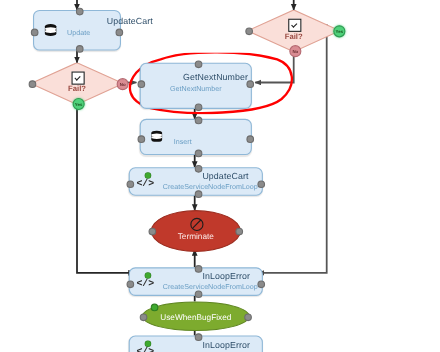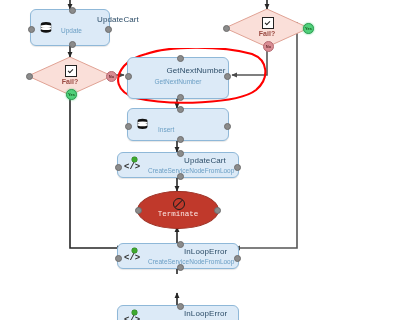--- a/index.html
+++ b/index.html
@@ -32,21 +32,21 @@
   .diamond .dshape{position:absolute;left:0;top:0;width:100%;height:100%;}
   .diamond .dlabel{position:absolute;left:0;right:0;top:56%;text-align:center;
                    font-size:7px;color:#9a4a42;font-weight:bold;}
   .diamond .dicon{position:absolute;left:50%;top:20%;margin-left:-5px;
                   width:10px;height:10px;border:1px solid #222;background:#fff;}
   .diamond .dicon:after{content:"";position:absolute;left:1.5px;top:3px;
                   width:4px;height:2px;border-left:1.4px solid #222;
                   border-bottom:1.4px solid #222;transform:rotate(-45deg);}
 
   
-  .ellipse{position:absolute;border-radius:50%;font-family:Liberation Mono, monospace;}
+  .ellipse{position:absolute;border-radius:50%;}
   .ellipse .elabel{position:absolute;left:0;right:0;top:50%;margin-top:-5px;
                    text-align:center;font-size:7.5px;}
   .ell-term{background:#c0392b;border:1px solid #9b2d20;}
   .ell-term .elabel{color:#fbe7e4;}
   .ell-bug{background:#7dab2e;border:1px solid #5f8622;}
   .ell-bug .elabel{color:#ffffff;}
   .stopico{position:absolute;left:50%;top:16%;margin-left:-5px;
            width:10px;height:10px;border-radius:50%;border:1.2px solid #1d1d1d;}
   .stopico:after{content:"";position:absolute;left:-0.5px;top:3.9px;
            width:10px;height:1.2px;background:#1d1d1d;transform:rotate(-45deg);}
@@ -209,20 +209,26 @@
     <span class="greendot"></span>
     <span class="codeico" style="top:9px;">&lt;/&gt;</span>
     <div class="ttl" style="top:3px;">InLoopError</div>
     <div class="sub" style="top:14px;">CreateServiceNodeFromLoop</div>
     <span class="port" style="left:-3px;top:11px;"></span>
     <span class="port" style="right:-3px;top:11px;"></span>
     <span class="port" style="left:59px;top:-3px;"></span>
     <span class="port" style="left:59px;bottom:-3px;"></span>
   </div>
 
+  <div class="ellipse ell-bug" style="left:129px;top:274px;width:96px;height:25px;">
+    <span class="port gsm" style="left:7px;top:1px;"></span>
+    <div class="elabel" style="margin-top:-4px;">UseWhenBugFixed</div>
+    <span class="port" style="left:-3px;top:10px;"></span>
+    <span class="port" style="right:-3px;top:10px;"></span>
+  </div>
 
   <div class="node" style="left:117px;top:305px;width:122px;height:26px;">
     <span class="greendot"></span>
     <span class="codeico" style="top:9px;">&lt;/&gt;</span>
     <div class="ttl" style="top:3px;">InLoopError</div>
     <div class="sub" style="top:14px;"></div>
     <span class="port" style="left:59px;top:-3px;"></span>
   </div>
 
 </div>

